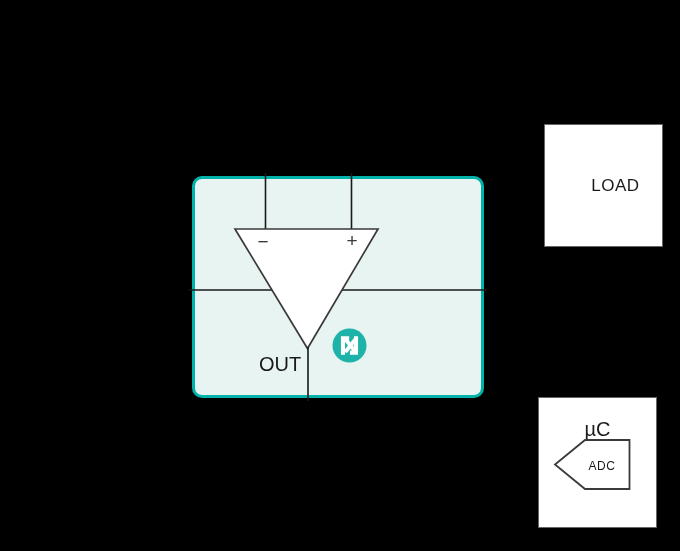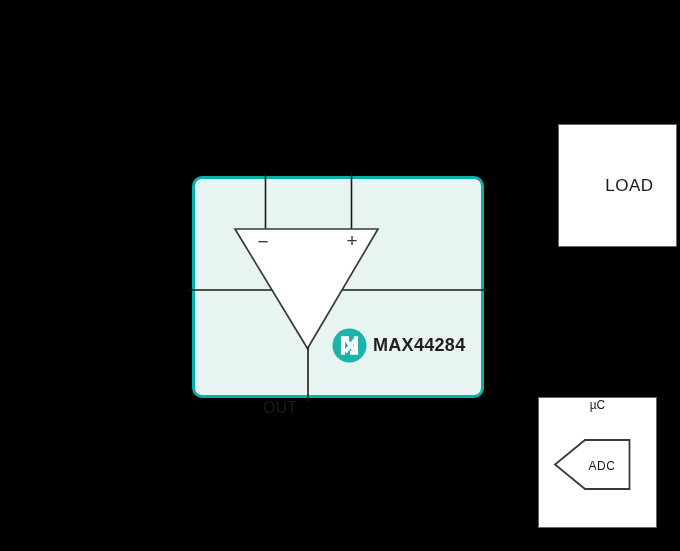--- a/index.html
+++ b/index.html
@@ -29,21 +29,21 @@
     background: var(--ic-fill);
     border: 3px solid var(--teal);
     border-radius: 10px;
   }
   .white-box {
     position: absolute;
     background: #ffffff;
     border: 1px solid var(--box-border);
   }
   .load-box {
-    left: 558px; top: 124px;
+    left: 544px; top: 124px;
     width: 119px; height: 123px;
     display: flex; align-items: center; justify-content: center; padding-left: 24px;
   }
   .micro-box {
     left: 538px; top: 397px;
     width: 119px; height: 131px;
     text-align: center;
   }
   .overlay-svg {
     position: absolute;
@@ -53,35 +53,34 @@
   }
   .label {
     position: absolute;
     color: var(--text);
     display: flex; align-items: center; justify-content: center;
     white-space: nowrap;
   }
   .load-label { font-size: 17px; color: var(--text); letter-spacing: 0.5px; }
   .micro-label {
     display: block;
-    margin-top: 0;
-    font-size: 12px;
+    margin-top: 20px;
+    font-size: 20px;
     color: var(--text);
   }
   .adc-label {
     left: 572px; top: 453px;
     width: 60px; height: 26px;
     font-size: 12px;
     letter-spacing: 0.5px;
   }
   .out-label {
     left: 256px; top: 353px;
     width: 48px; height: 22px;
-    font-size: 16px;
-    margin-top: 44px;
+    font-size: 20px;
   }
   .minus-label {
     left: 250px; top: 231px;
     width: 26px; height: 22px;
     font-size: 19px;
     color: var(--outline);
   }
   .plus-label {
     left: 339px; top: 230px;
     width: 26px; height: 22px;
@@ -142,17 +141,16 @@
     <g fill="#ffffff">
       <path d="M9.2 8.6 h8.4 v4.2 h-4.2 v14.6 h-4.2 z"></path>
       <path d="M26.8 27.4 h-8.4 v-4.2 h4.2 v-14.6 h4.2 z"></path>
     </g>
     <g stroke="#ffffff" stroke-width="4" stroke-linecap="butt">
       <line x1="13.6" y1="11.4" x2="24.4" y2="24.6"></line>
       <line x1="24.4" y1="11.4" x2="13.6" y2="24.6"></line>
     </g>
   </svg>
 
-  <div class="label part-number">MAX44284</div>
 
   <div class="label adc-label">ADC</div>
 
 </div>
 
 </body></html>

